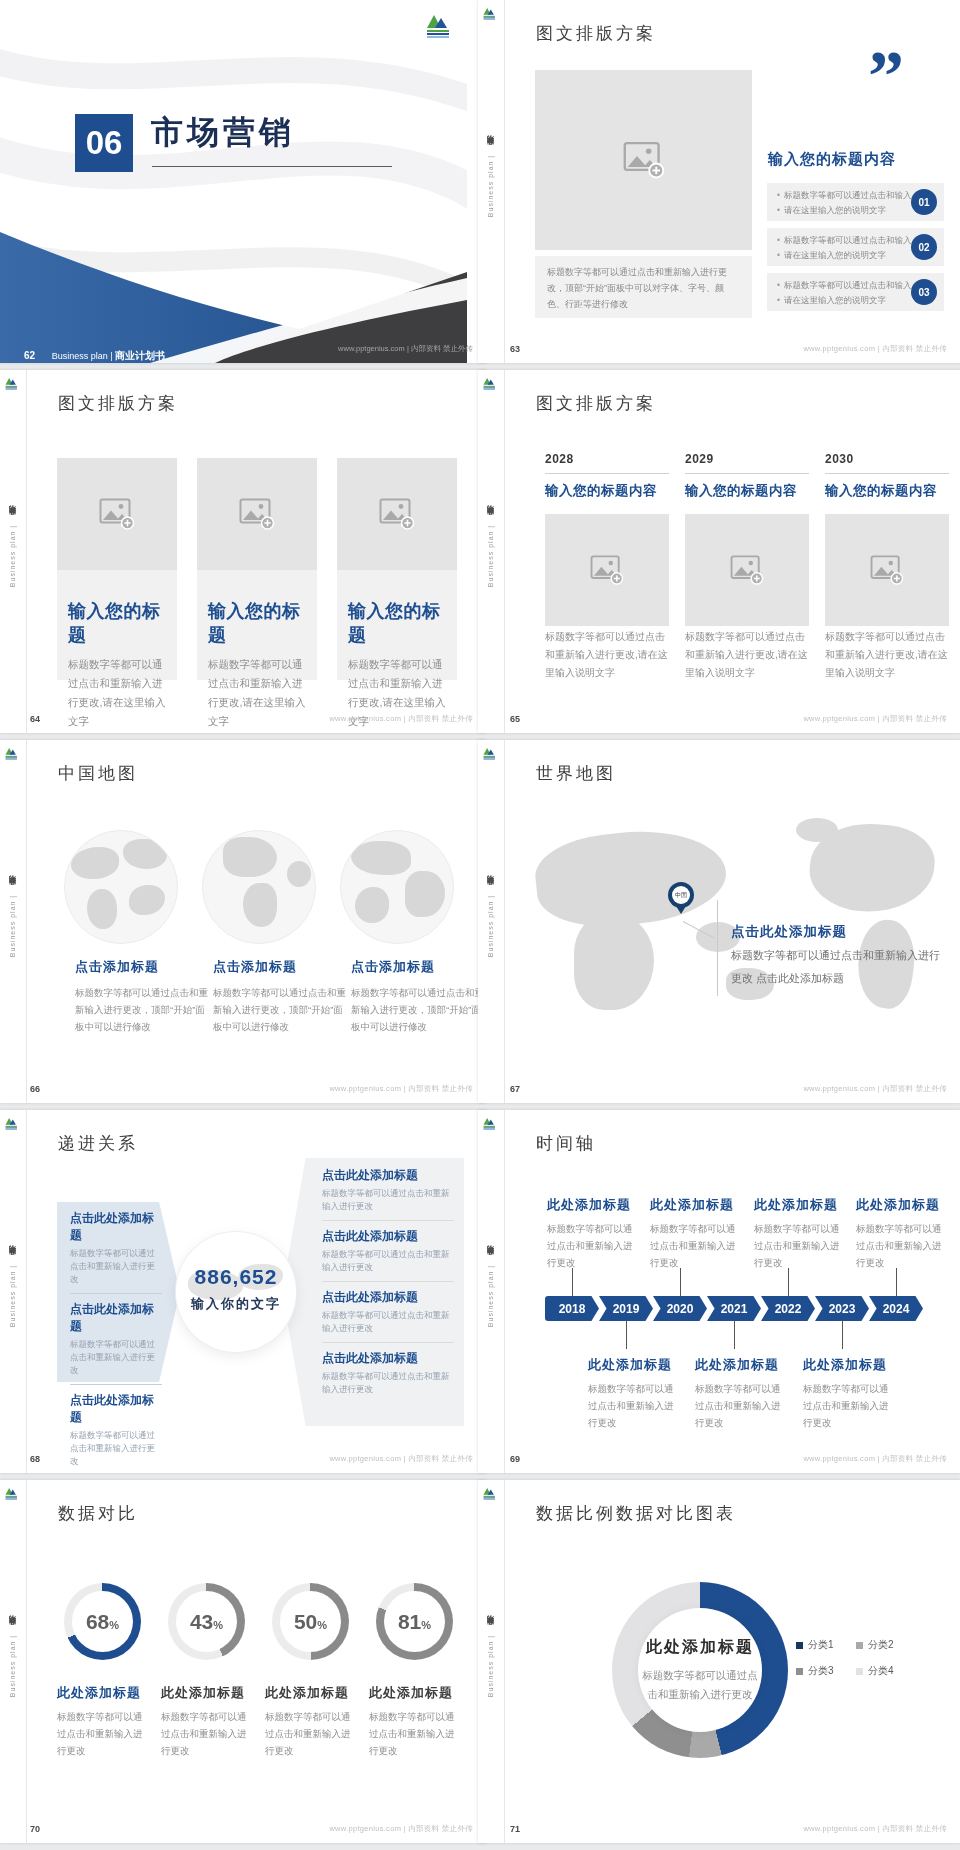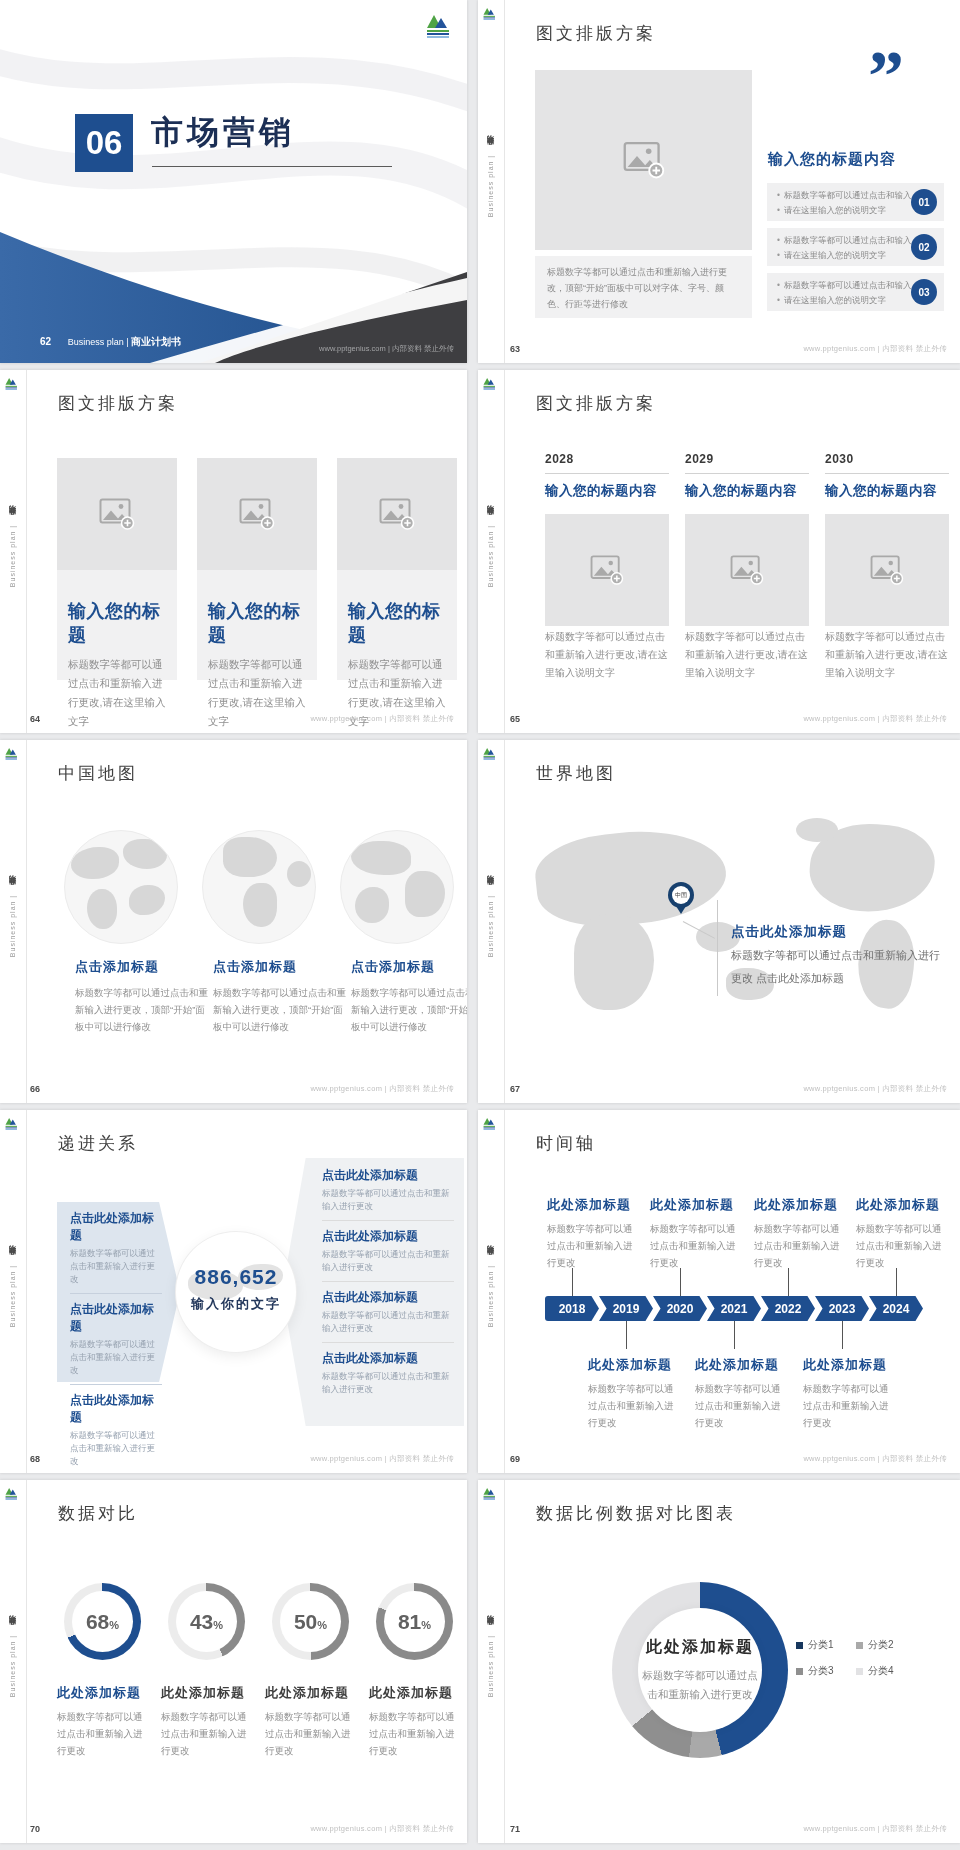--- a/index.html
+++ b/index.html
@@ -2,21 +2,21 @@
 <html><head>
 <meta charset="utf-8">
 <style>
   html,body{margin:0;padding:0;}
   body{
     width:960px;height:1850px;position:relative;background:#e9eaec;
     font-family:"Liberation Sans","DejaVu Sans",sans-serif;
     -webkit-font-smoothing:antialiased;
   }
   .slide{position:absolute;background:#fff;height:363px;overflow:hidden;box-shadow:0 0 3px rgba(0,0,0,.14);}
-  .slide.left{left:0;width:467px;}
+  .slide.left{left:0;width:467px;padding-left:19px;}
   .slide.right{left:478px;width:482px;}
 
   
   .strip{position:absolute;left:0;top:0;bottom:0;width:26px;border-right:1px solid #e6e6e6;background:#fff;}
   .vtext{
     position:absolute;left:50%;top:50%;
     transform:translate(-50%,-50%) rotate(180deg);
     writing-mode:vertical-rl;font-size:7px;color:#9a9a9a;letter-spacing:1px;white-space:nowrap;
   }
   .vtext b{color:#4a4a4a;}
@@ -40,21 +40,21 @@
 
   
   .h-blue{font-weight:bold;color:#1e4e8f;}
   .gray{color:#8f8f8f;}
 
   
   .s62-num{position:absolute;left:75px;top:114px;width:58px;height:58px;background:#1e4e8f;color:#fff;font-size:33px;font-weight:bold;display:flex;align-items:center;justify-content:center;}
   .s62-title{position:absolute;left:151px;top:111px;font-size:32px;font-weight:bold;color:#1c2f55;letter-spacing:4px;}
   .s62-rule{position:absolute;left:152px;top:166px;width:240px;height:1px;background:#5a5a5a;}
   .s62-desc{position:absolute;left:152px;top:177px;width:247px;font-size:11.5px;line-height:21px;color:#5a5a5a;}
-  .s62-foot-l{position:absolute;left:24px;bottom:14px;color:#fff;font-size:9px;z-index:6;margin-left:16px;}
+  .s62-foot-l{position:absolute;left:24px;bottom:0;color:#fff;font-size:9px;z-index:6;}
   .s62-foot-l b{font-size:10px;margin-right:14px;}
   .s62-site{position:absolute;right:13px;bottom:9px;font-size:7.5px;color:#a3a4a6;z-index:6;}
 
   
   .quote{position:absolute;left:390px;top:40px;font-family:"Liberation Serif","DejaVu Serif",serif;font-weight:bold;font-size:72px;color:#1e4e8f;line-height:1;}
   .s63-box{position:absolute;left:289px;width:177px;height:38px;background:#f0f0f1;}
   .s63-box .lines{padding:5px 44px 0 10px;font-size:8.5px;line-height:15px;color:#8a8a8a;white-space:nowrap;}
   .blt{margin-right:4px;color:#9a9a9a;}
   .badge{position:absolute;right:7px;top:50%;transform:translateY(-50%);width:26px;height:26px;border-radius:50%;background:#1e4e8f;color:#fff;font-size:10px;font-weight:bold;display:flex;align-items:center;justify-content:center;}
 

